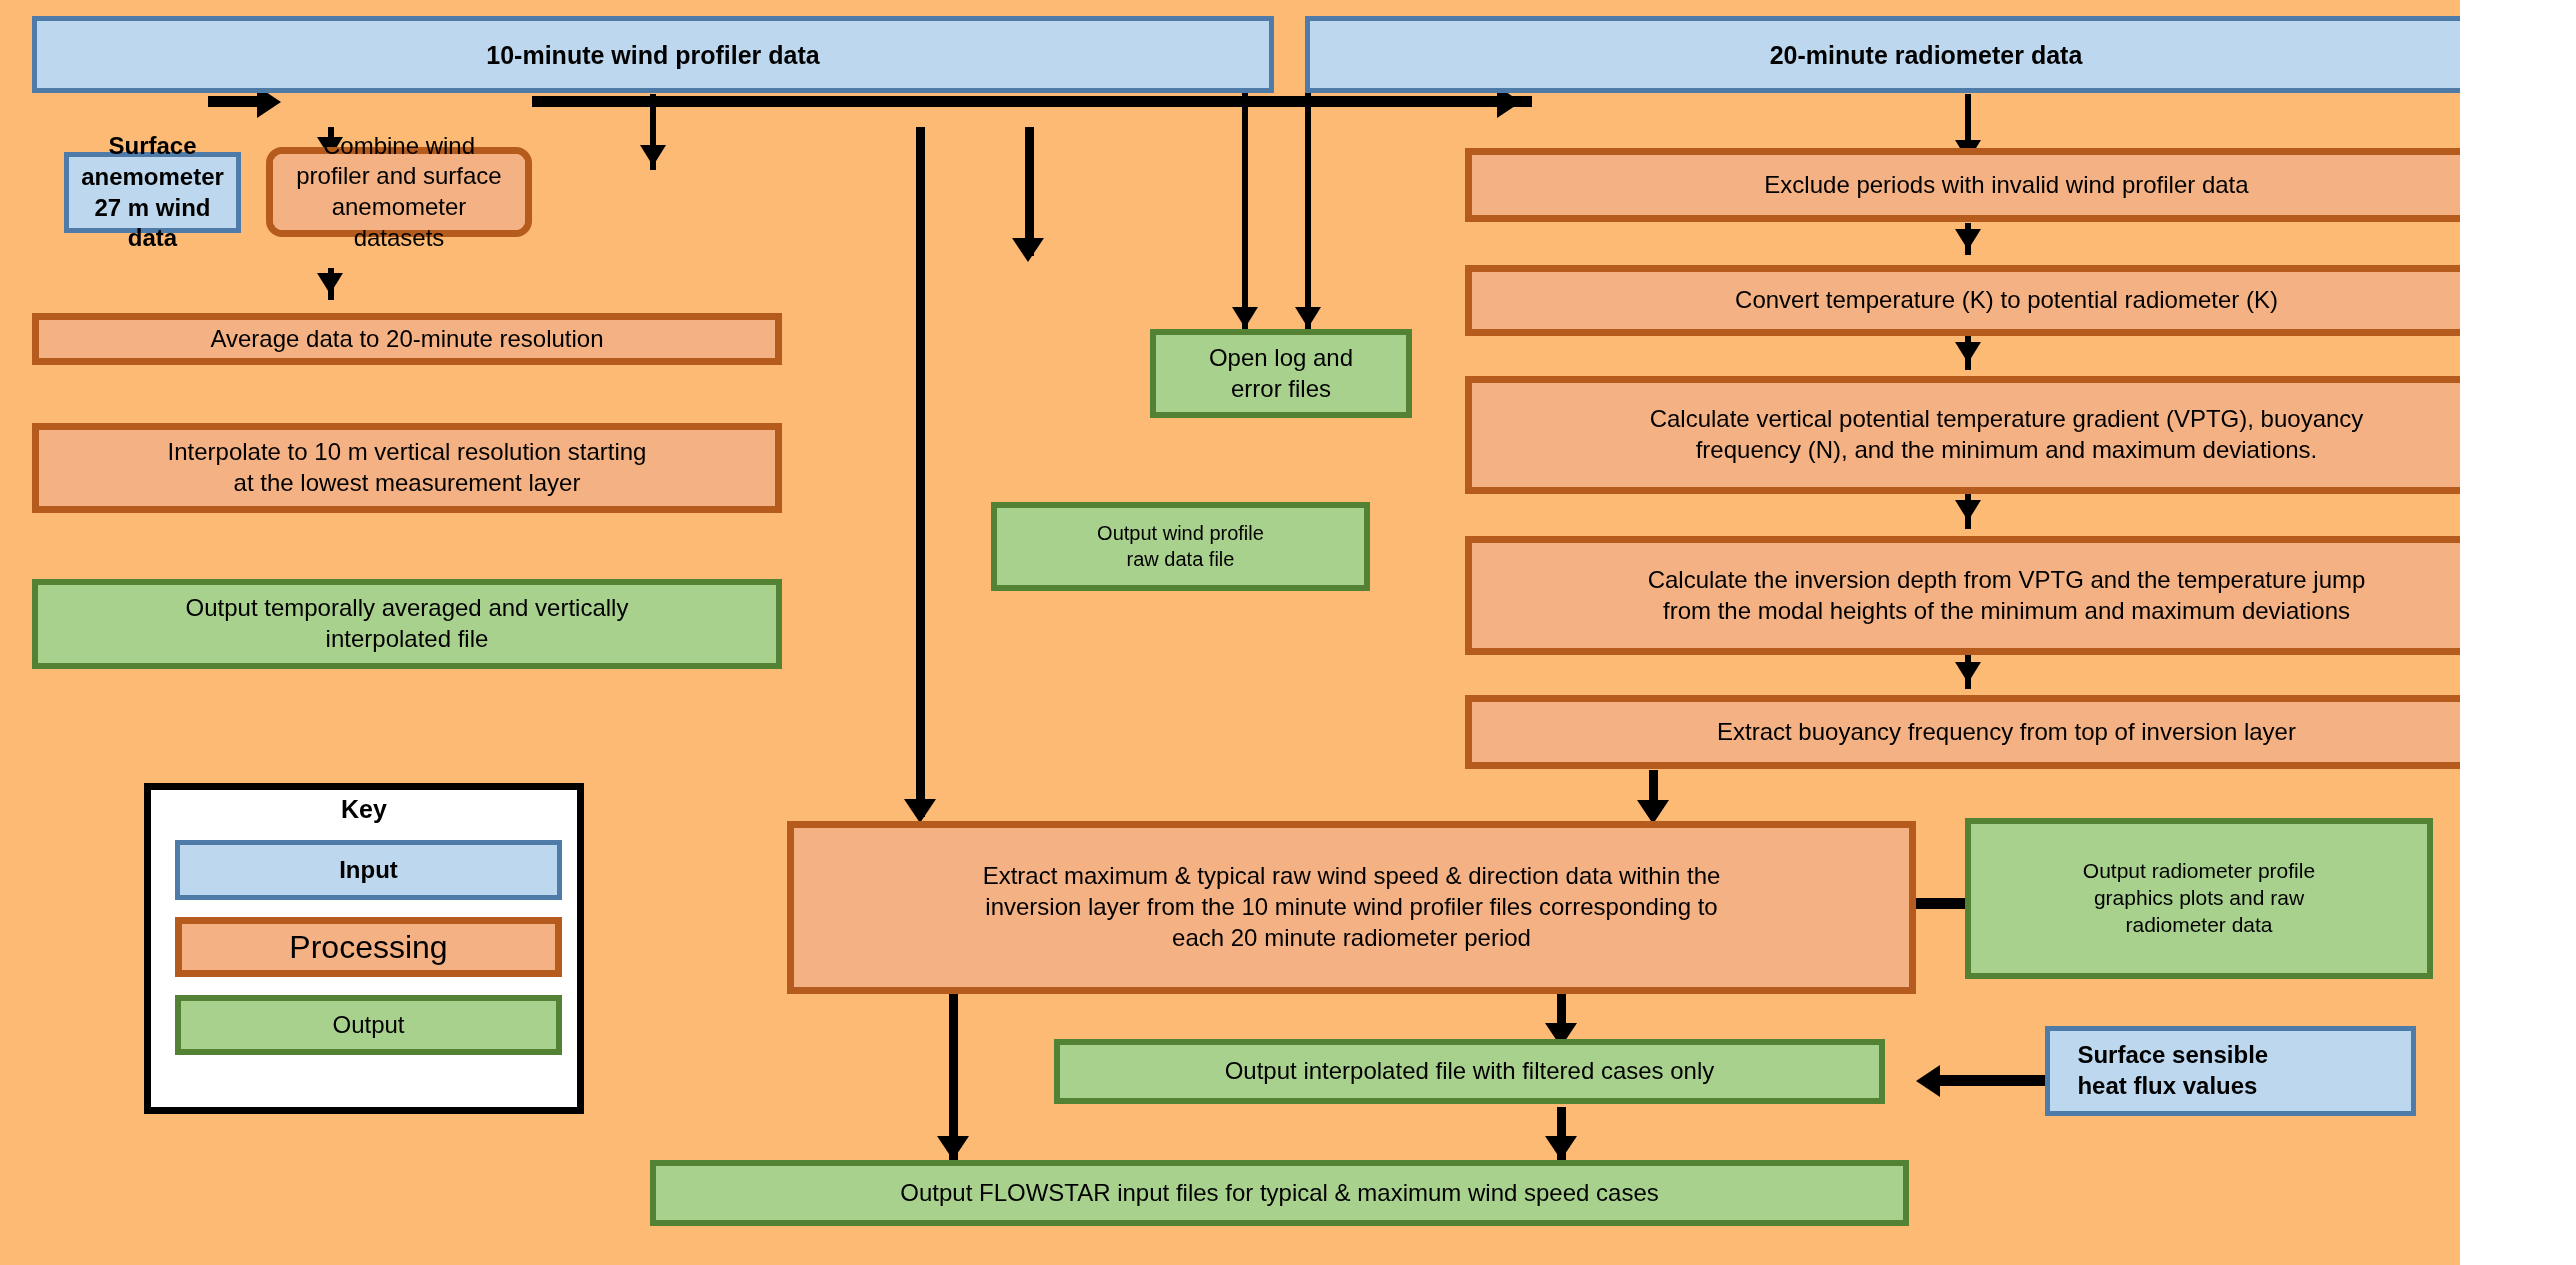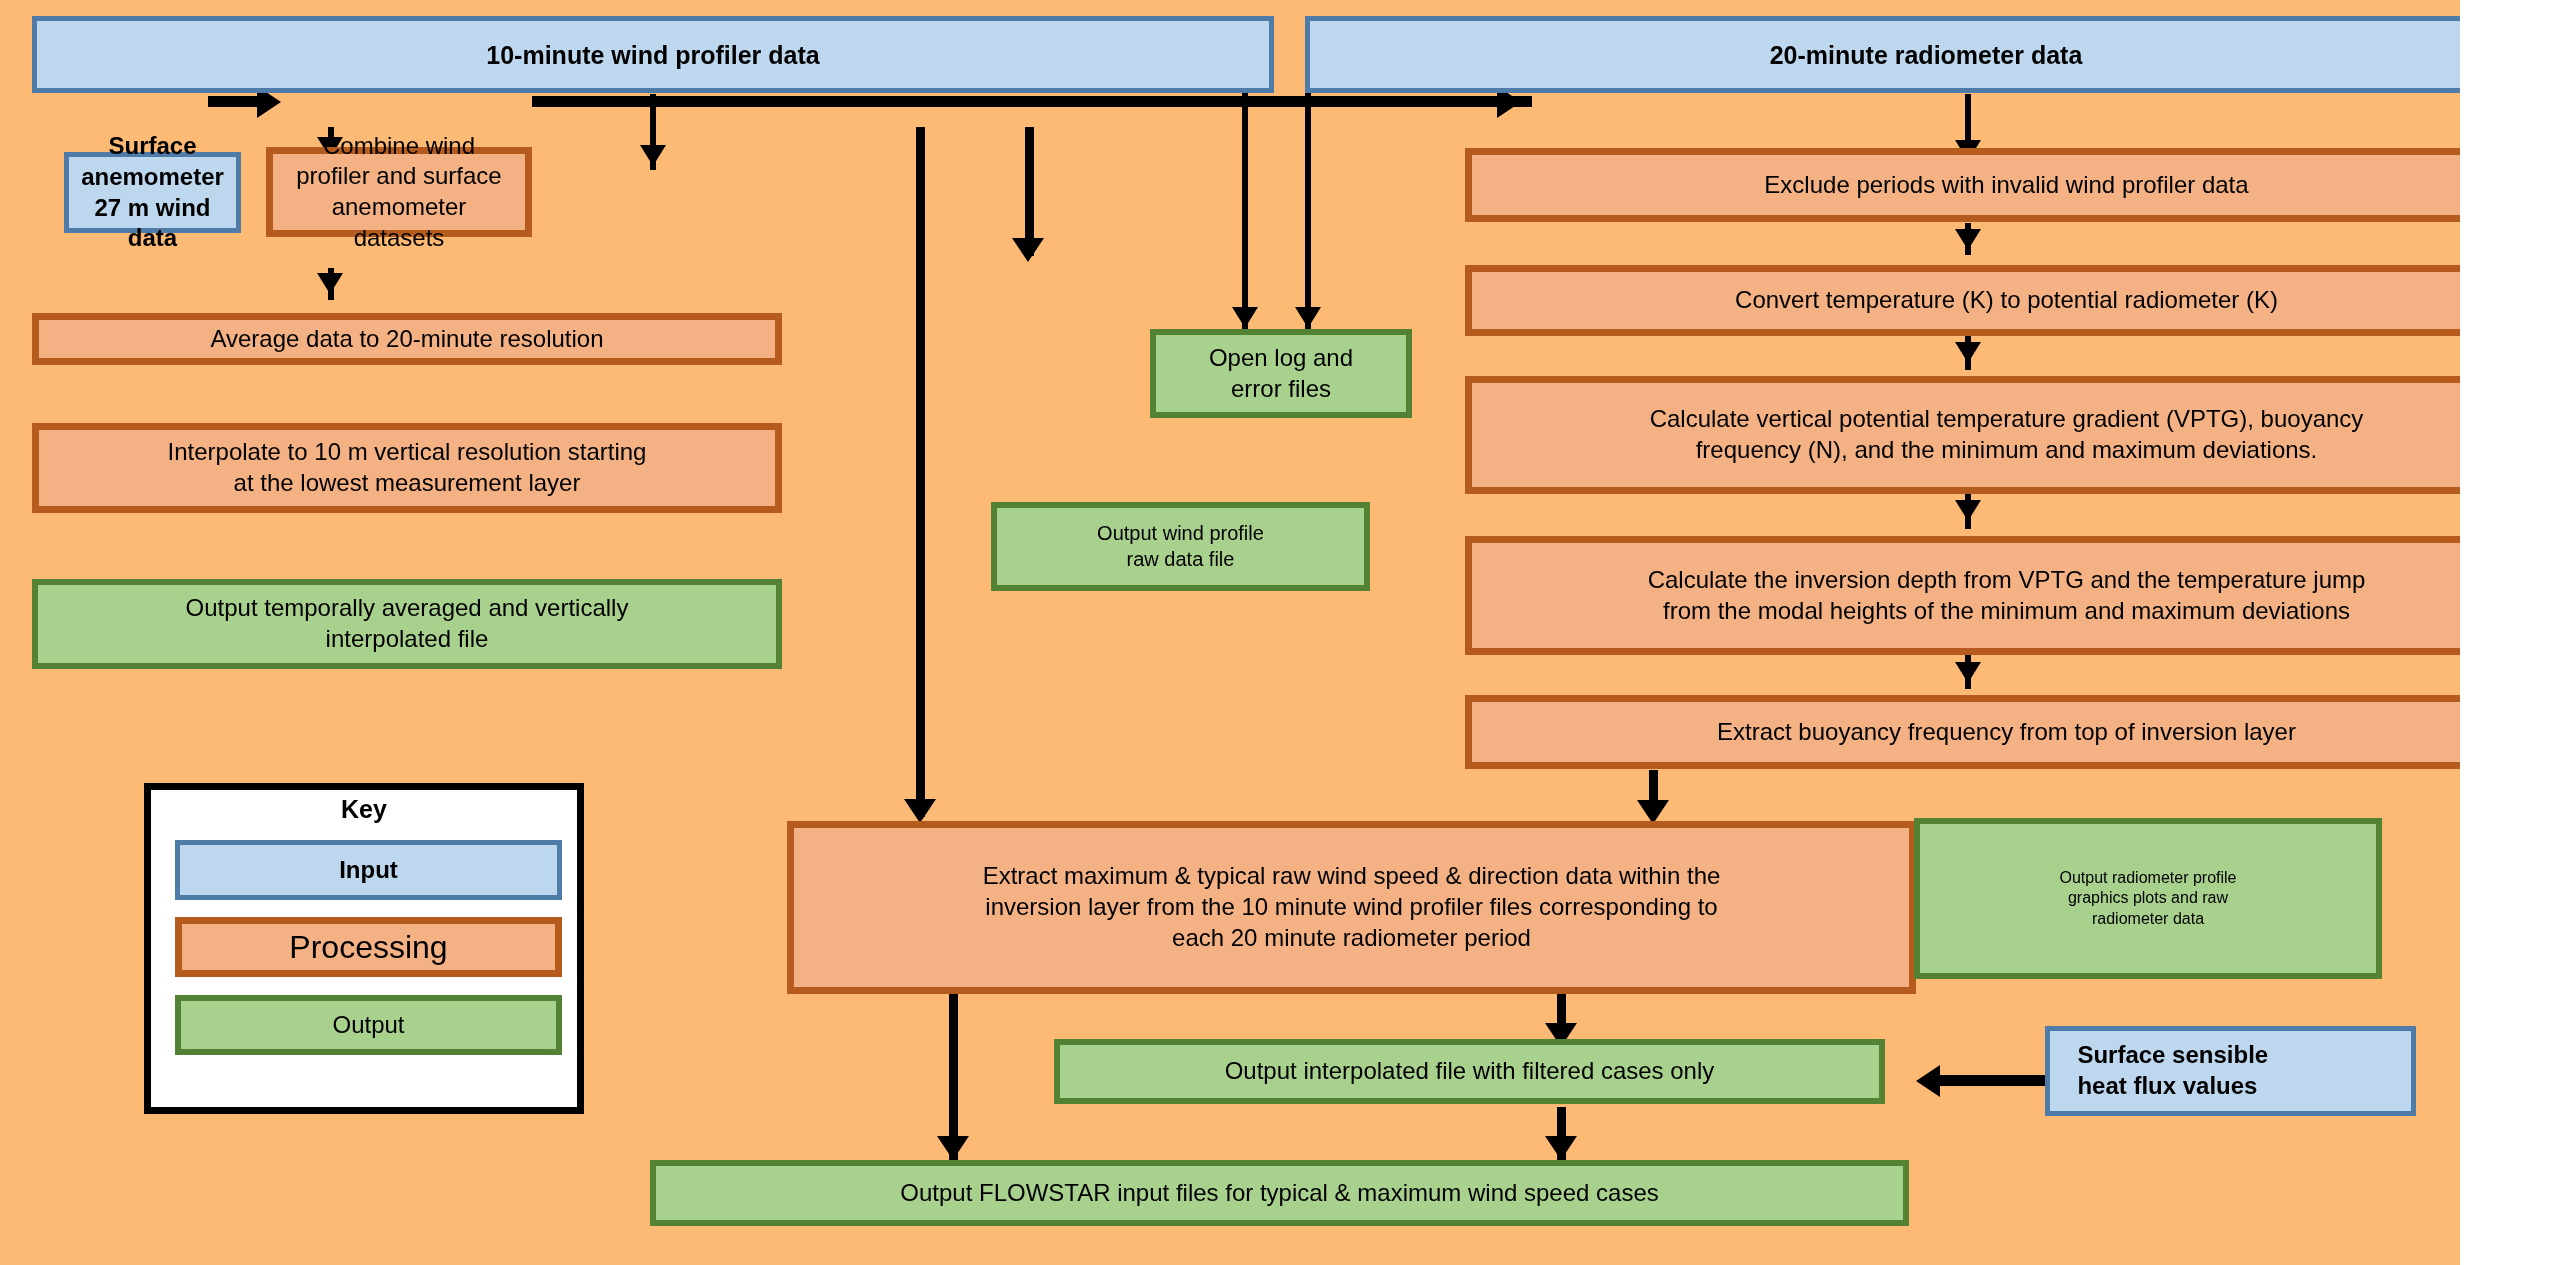--- a/index.html
+++ b/index.html
@@ -105,21 +105,21 @@
 
   <div class="node n-input" style="left:1305px;top:16px;width:1242px;height:77px;font-size:25px;">
     <span class="lbl">20-minute radiometer data</span>
   </div>
 
   <div class="node n-input" style="left:32px;top:152px;width:177px;height:81px;font-size:24px;white-space:pre-line;margin-left:32px;">
     <span class="lbl">Surface anemometer
 27 m wind data</span>
   </div>
 
-  <div class="node n-proc" style="left:266px;top:147px;width:266px;height:90px;font-size:24px;white-space:pre-line;">
+  <div class="node n-proc" style="left:266px;top:147px;width:266px;height:90px;font-size:24px;white-space:pre-line;border-radius:16px;">
     <span class="lbl">Combine wind profiler and surface
 anemometer datasets</span>
   </div>
 
   <div class="node n-proc" style="left:32px;top:313px;width:750px;height:52px;font-size:24px;">
     <span class="lbl">Average data to 20-minute resolution</span>
   </div>
 
   <div class="node n-proc" style="left:32px;top:423px;width:750px;height:90px;font-size:24px;white-space:pre-line;">
     <span class="lbl">Interpolate to 10 m vertical resolution starting
@@ -162,21 +162,21 @@
   <div class="node n-proc" style="left:1465px;top:695px;width:1083px;height:74px;font-size:24px;">
     <span class="lbl">Extract buoyancy frequency from top of inversion layer</span>
   </div>
 
   <div class="node n-proc" style="left:787px;top:821px;width:1129px;height:173px;font-size:24px;white-space:pre-line;">
     <span class="lbl">Extract maximum &amp; typical raw wind speed &amp; direction data within the
 inversion layer from the 10 minute wind profiler files corresponding to
 each 20 minute radiometer period</span>
   </div>
 
-  <div class="node n-out" style="left:1914px;top:818px;width:468px;height:161px;font-size:16px;white-space:pre-line;">
+  <div class="node n-out" style="left:1965px;top:818px;width:468px;height:161px;font-size:21px;white-space:pre-line;">
     <span class="lbl">Output radiometer profile
 graphics plots and raw
 radiometer data</span>
   </div>
 
   <div class="node n-out" style="left:1054px;top:1039px;width:831px;height:65px;font-size:24px;">
     <span class="lbl">Output interpolated file with filtered cases only</span>
   </div>
 
   <div class="node n-input" style="left:2045px;top:1026px;width:371px;height:90px;font-size:24px;white-space:pre-line;font-weight:bold;text-align:left;">

